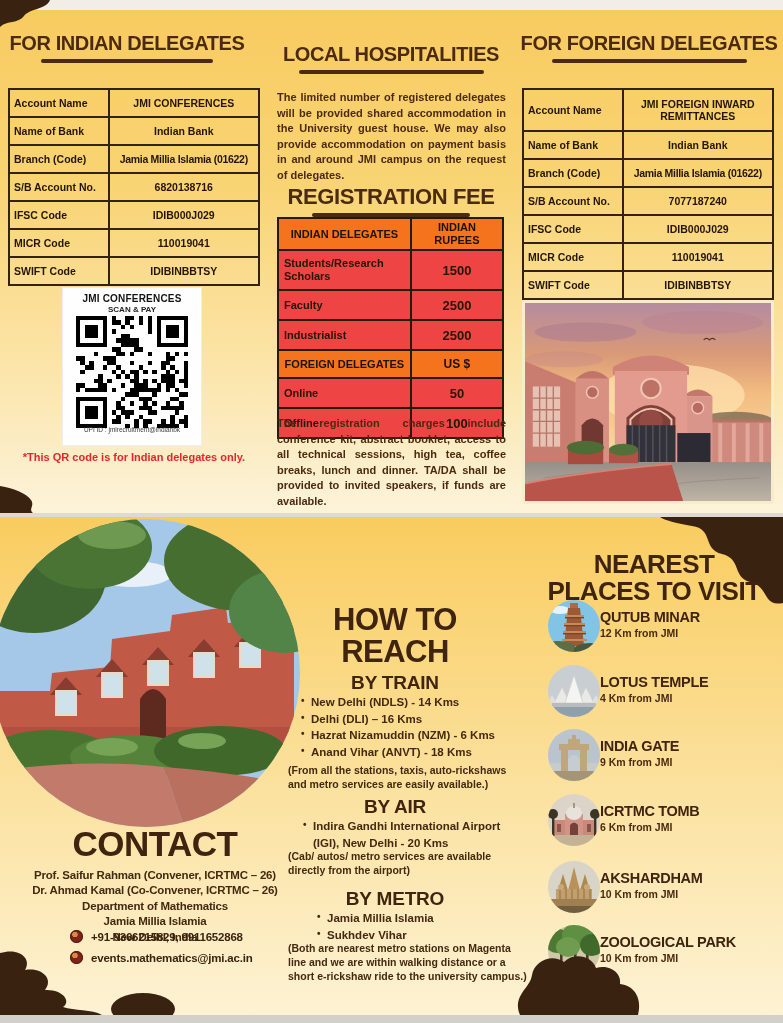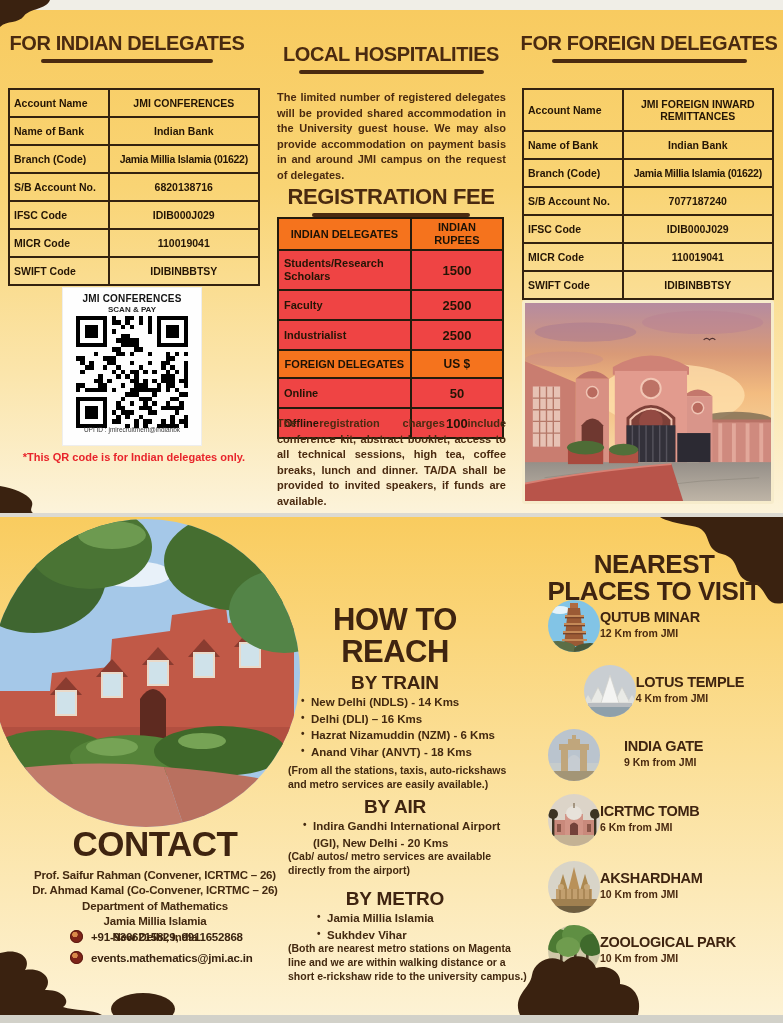--- a/index.html
+++ b/index.html
@@ -582,40 +582,40 @@
         <ellipse cx="10" cy="49" rx="18" ry="8" fill="#5c6e46"></ellipse>
         <ellipse cx="42" cy="50" rx="16" ry="7" fill="#49583a"></ellipse>
       </svg>
     </div>
     <div class="ptext">
       <div class="pname">QUTUB MINAR</div>
       <div class="pdist">12 Km from JMI</div>
     </div>
   </div>
 
-  <div class="abs place" style="left:548px;top:665px;justify-content:center;">
+  <div class="abs place" style="left:548px;top:665px;">
     <div class="thumb">
       <svg width="52" height="52" viewBox="0 0 52 52">
         <rect width="52" height="52" fill="#c9ced2"></rect>
         <rect y="40" width="52" height="12" fill="#8fa0aa"></rect>
         <path d="M14 22 L22 38 L6 38 Z" fill="#e9eae6" stroke="#cfcfca" stroke-width="0.8"></path>
         <path d="M38 22 L46 38 L30 38 Z" fill="#e9eae6" stroke="#cfcfca" stroke-width="0.8"></path>
         <path d="M26 10 L35 38 L17 38 Z" fill="#f4f4f2" stroke="#d0d0cc" stroke-width="0.8"></path>
         <path d="M4 30 L10 40 L-2 40 Z" fill="#dfe0dc"></path>
         <path d="M48 30 L54 40 L42 40 Z" fill="#dfe0dc"></path>
         <rect x="4" y="38" width="44" height="4" fill="#b8bcc0"></rect>
       </svg>
     </div>
     <div class="ptext">
       <div class="pname">LOTUS TEMPLE</div>
       <div class="pdist">4 Km from JMI</div>
     </div>
   </div>
 
-  <div class="abs place" style="left:548px;top:729px;gap:24px;">
+  <div class="abs place" style="left:548px;top:729px;">
     <div class="thumb">
       <svg width="52" height="52" viewBox="0 0 52 52">
         <rect width="52" height="52" fill="#bac4ce"></rect>
         <rect y="34" width="52" height="18" fill="#cfd2cc" opacity="0.6"></rect>
         <rect x="24" y="6" width="4" height="4" fill="#c0a67c"></rect>
         <rect x="20" y="10" width="12" height="5" fill="#c0a67c"></rect>
         <rect x="11" y="15" width="30" height="6" fill="#c0a67c"></rect>
         <rect x="13" y="21" width="7" height="22" fill="#c0a67c"></rect>
         <rect x="32" y="21" width="7" height="22" fill="#c0a67c"></rect>
         <path d="M20 43 L20 30 Q26 22 32 30 L32 43 Z" fill="#c6ccd2"></path>

